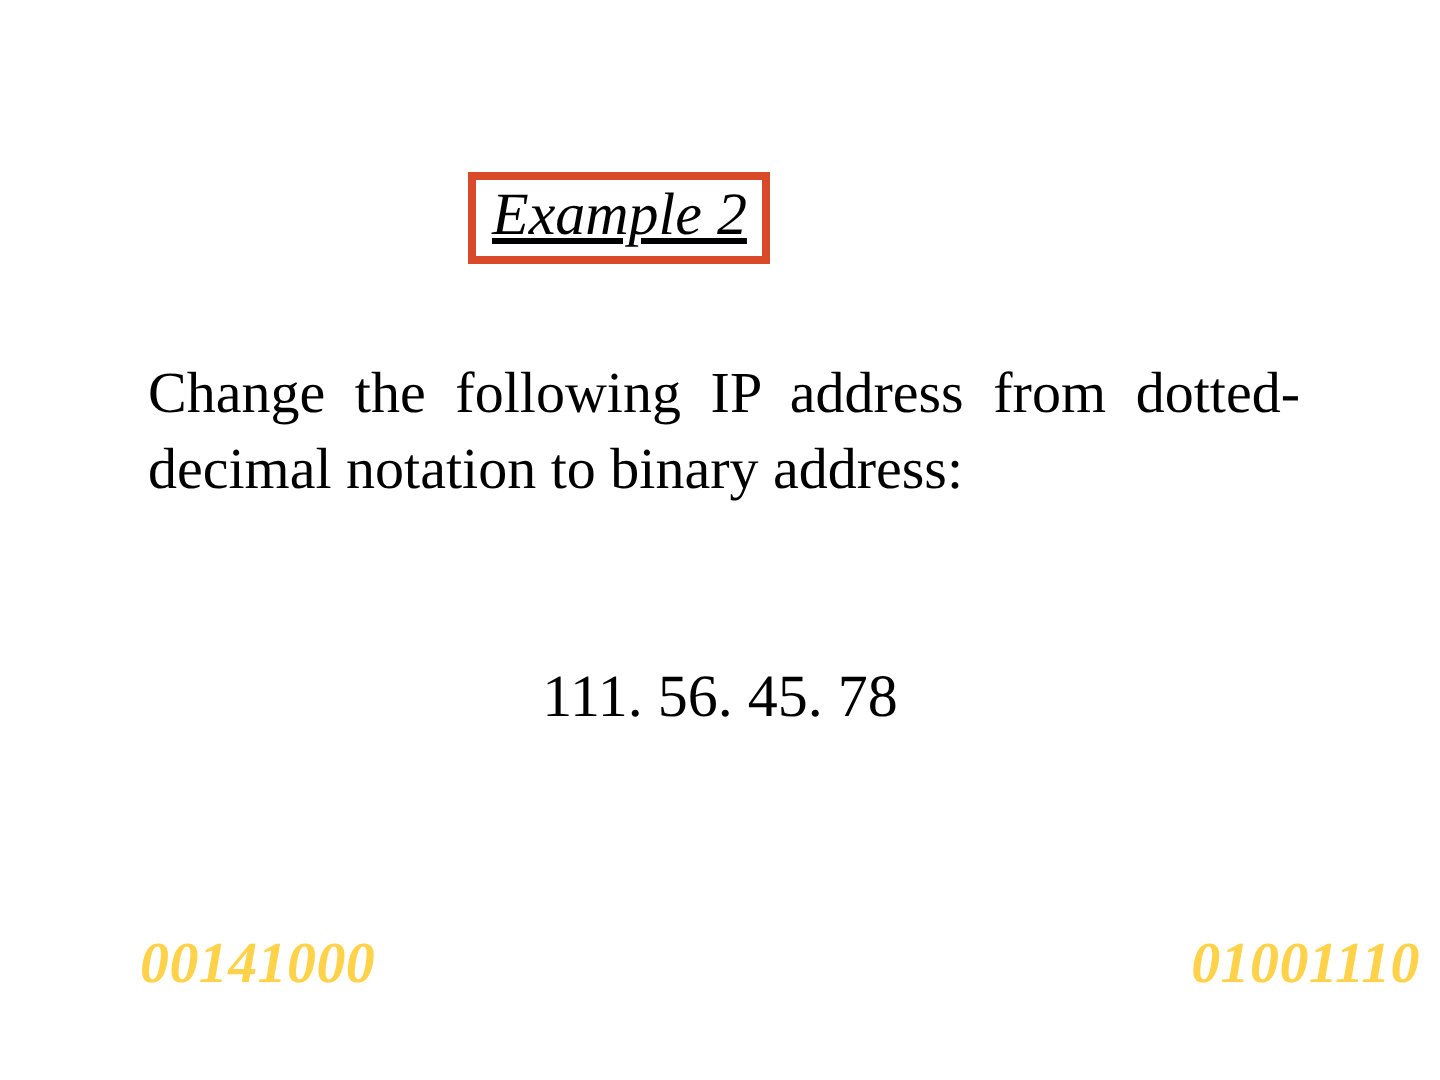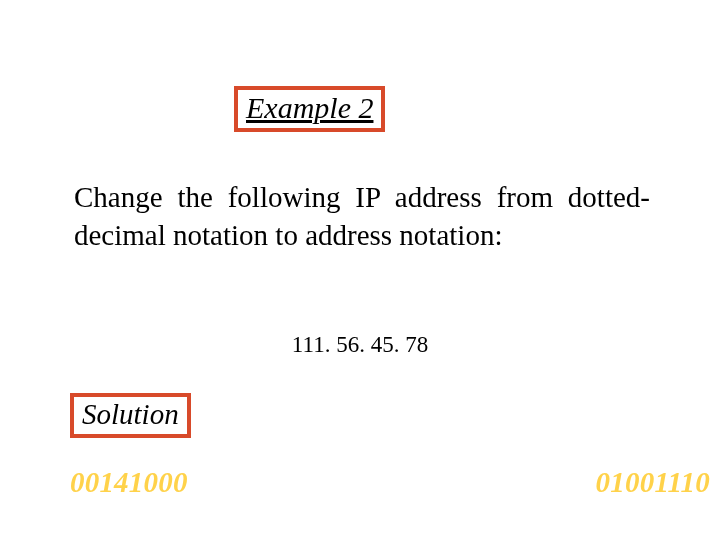--- a/index.html
+++ b/index.html
@@ -38,21 +38,21 @@
     line-height: 1.32;
     text-align: justify;
     text-justify: inter-word;
   }
   .ip {
     position: absolute;
     top: 332px;
     left: 0;
     width: 720px;
     text-align: center;
-    font-size: 23px;
+    font-size: 30px;
   }
   .solution-box {
     position: absolute;
     top: 393px;
     left: 70px;
     border: 4px solid #d84a2a;
     background: #ffffff;
     padding: 0 8px 2px 8px;
     font-style: italic;
     font-size: 29px;
@@ -76,26 +76,23 @@
 </style>
 </head>
 <body>
 
 <div class="slide">
 
   <div class="title-box">
     <span>Example 2</span>
   </div>
 
-  <div class="prompt">Change the following IP address from dotted-decimal notation to address notation:</div>
+  <div class="prompt">Change the following IP address from dotted-decimal notation to binary address:</div>
 
   <div class="ip">111. 56. 45. 78</div>
 
-  <div class="solution-box">
-    <span>Solution</span>
-  </div>
 
   <div class="binary">
     <span>00141000</span>
     <span>01001110</span>
   </div>
 
 </div>
 
 </body></html>

